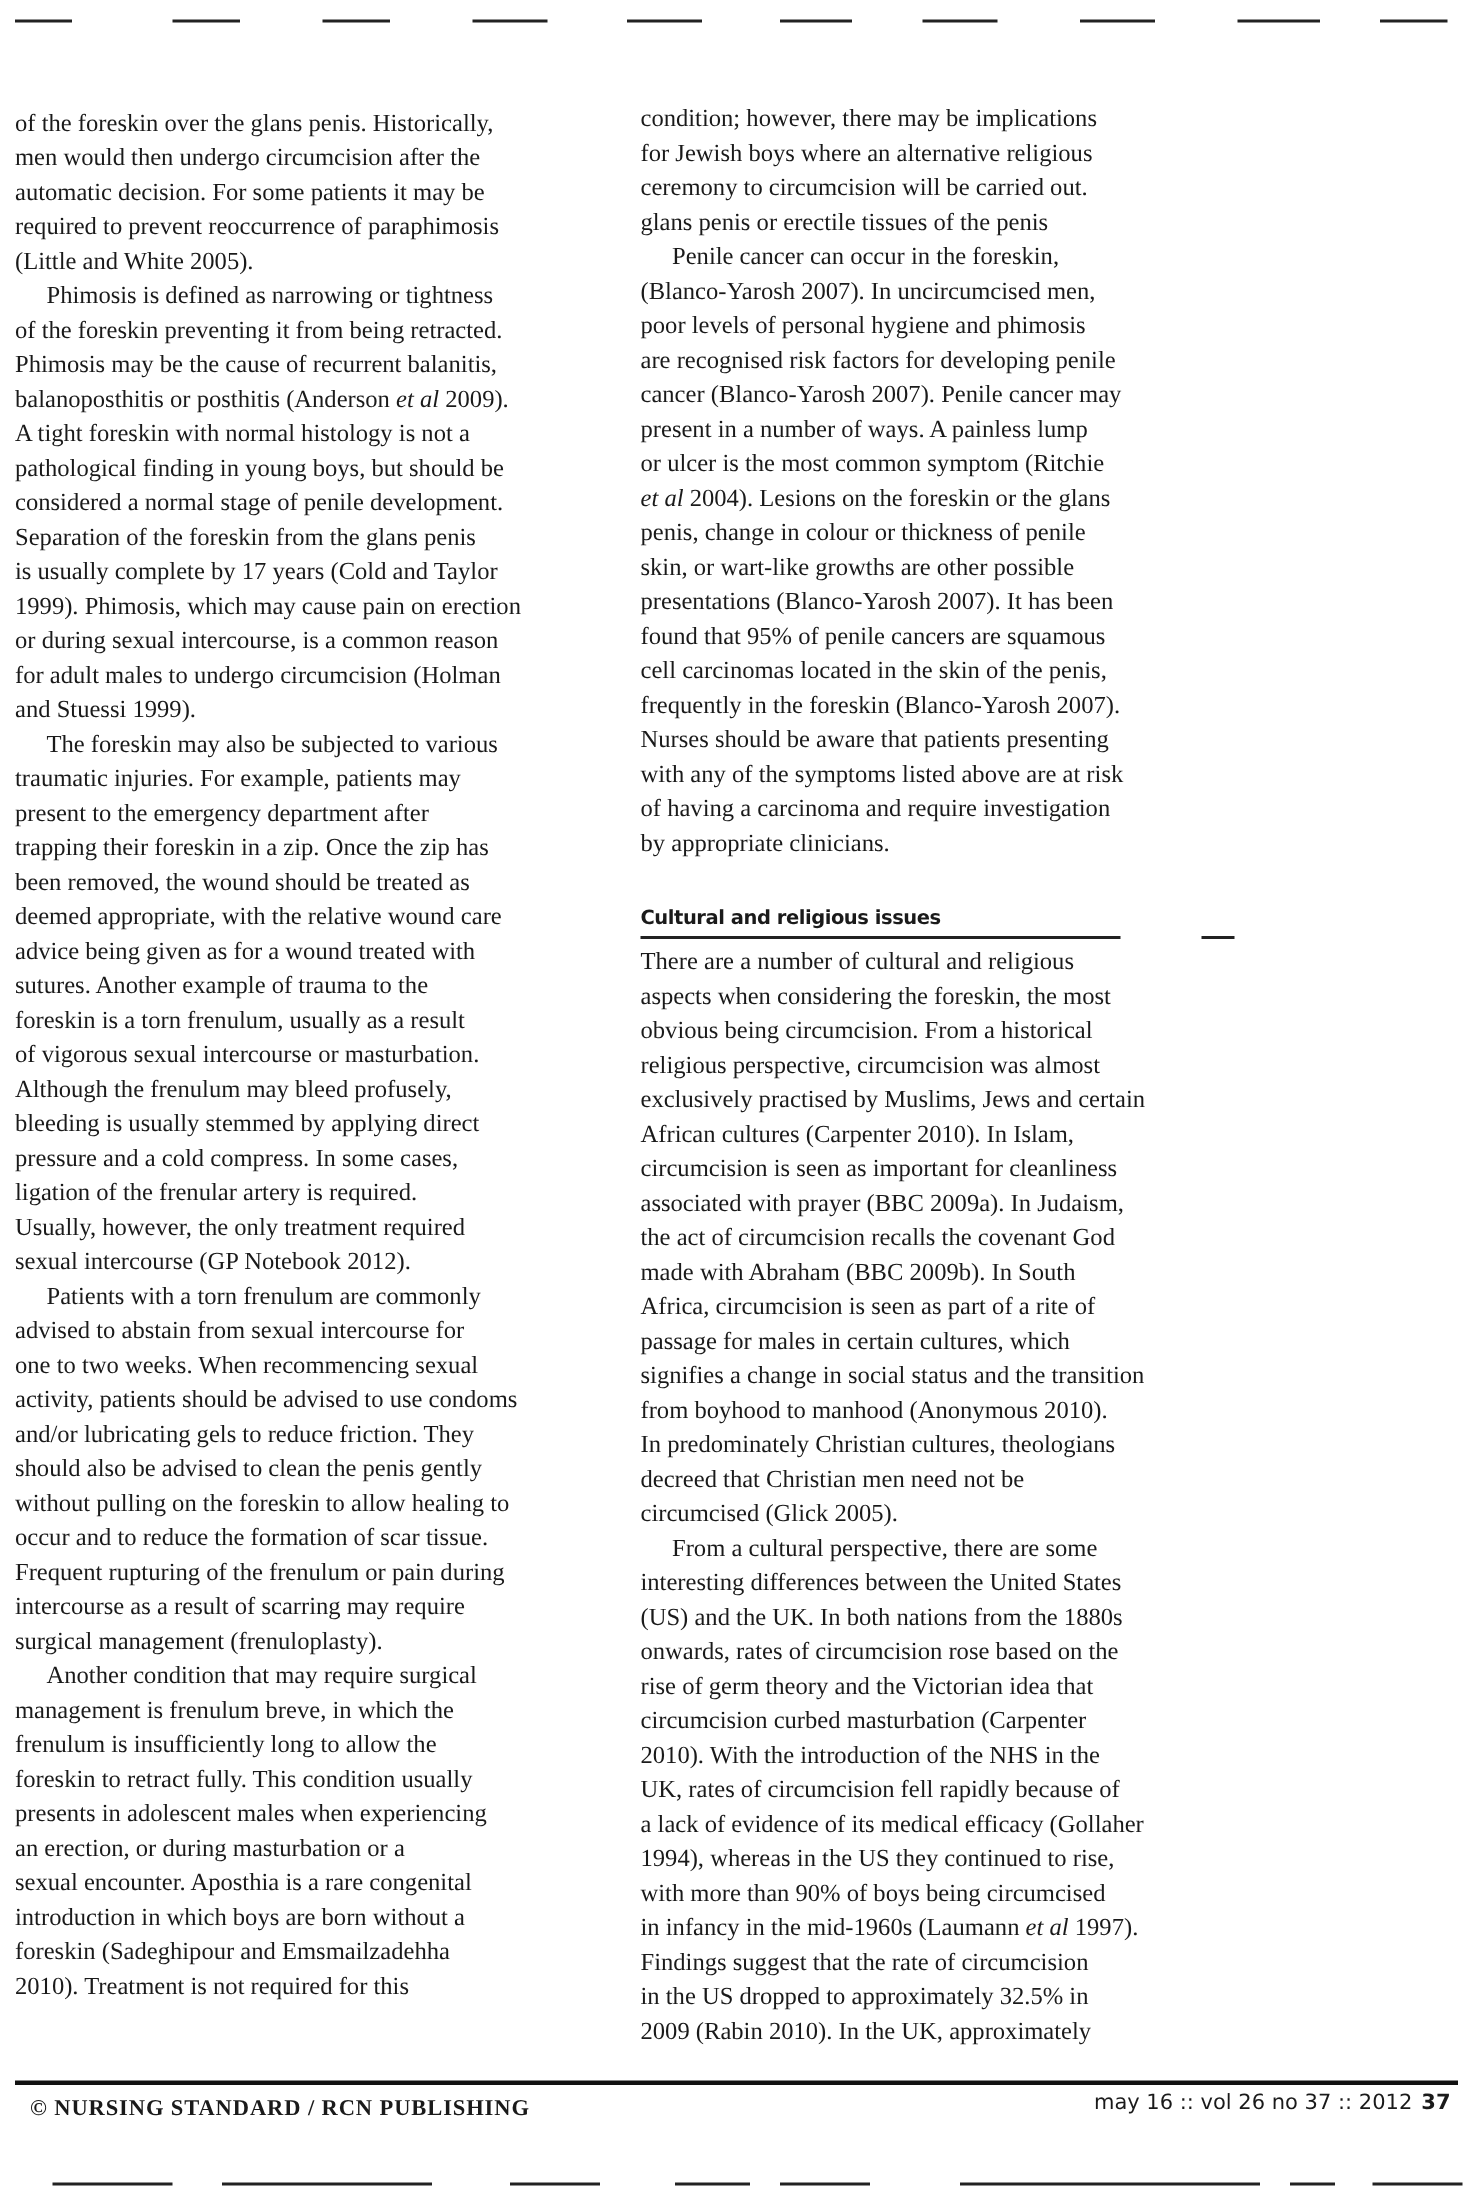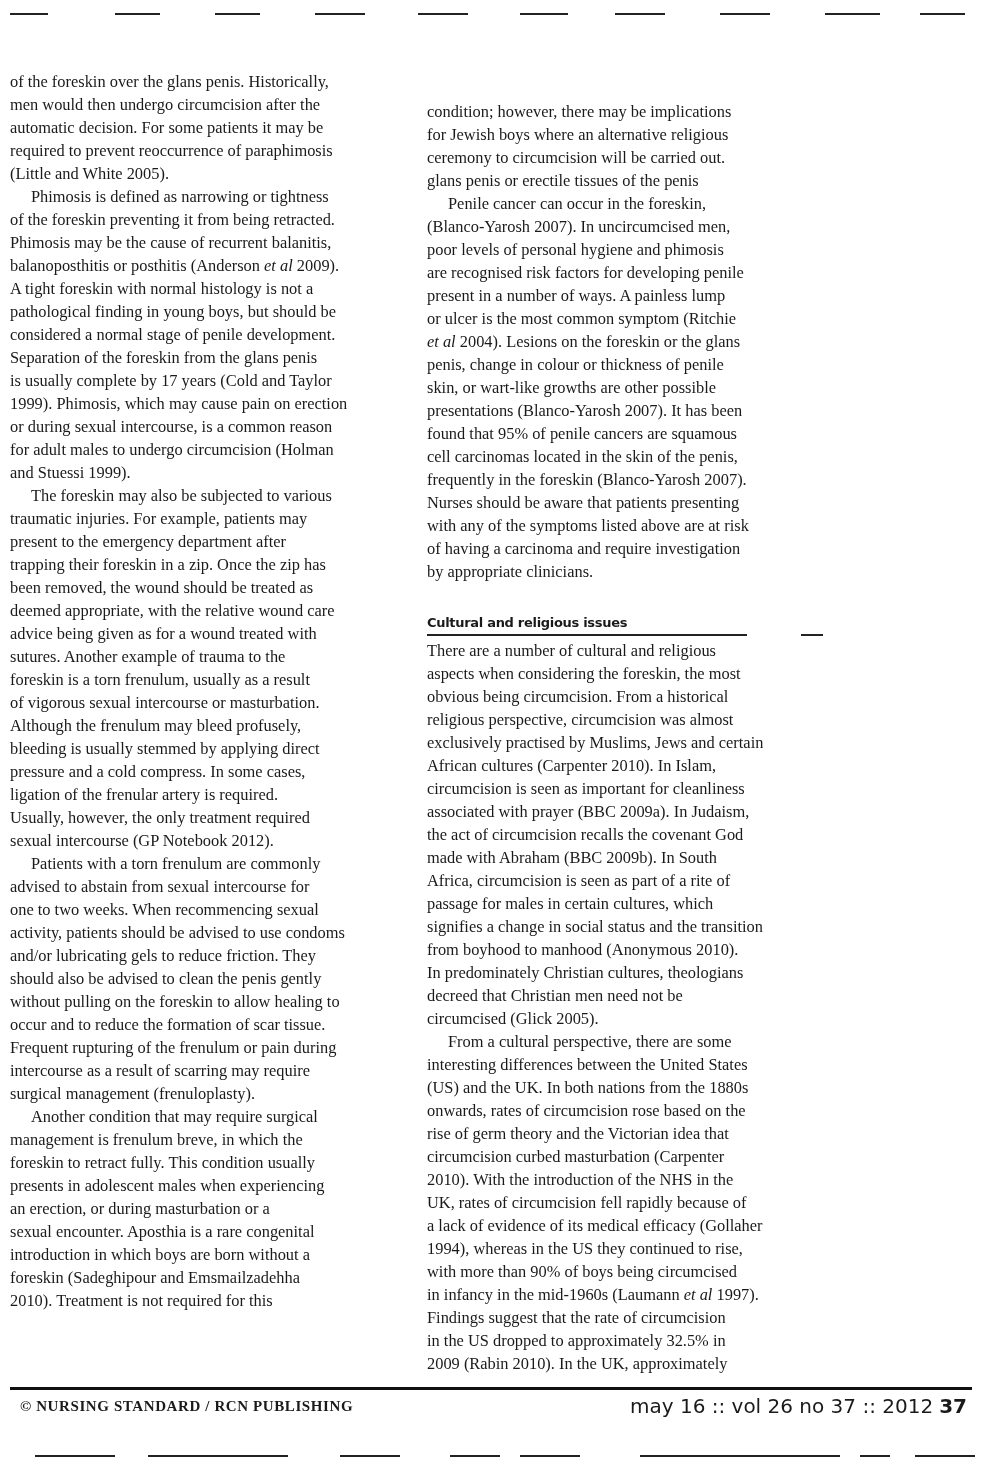--- a/index.html
+++ b/index.html
@@ -1,29 +1,29 @@
 <!DOCTYPE html>
 <html><head>
 <meta charset="utf-8">
 <style>
   html, body { margin: 0; padding: 0; background: #ffffff; }
   body { width: 981px; height: 1470px; position: relative; overflow: hidden; color: #1a1a1a; }
   .dash-row { position: absolute; left: 0; width: 981px; height: 2px; }
   .dash { position: absolute; height: 2px; background: #222; }
   .col { position: absolute; font-family: "Liberation Serif", "DejaVu Serif", serif; font-size: 16.4px; line-height: 23px; }
   .col-left { left: 10px; top: 70px; width: 400px; }
-  .col-right { left: 427px; top: 67px; width: 410px; margin-top: 33px; }
+  .col-right { left: 427px; top: 67px; width: 410px; }
   .line { white-space: nowrap; display: block; height: 23px; }
   .indent { padding-left: 21px; }
   .heading { font-family: "DejaVu Sans", "Liberation Sans", sans-serif; font-weight: bold; font-size: 13px; letter-spacing: -0.3px; line-height: 26px; height: 26px; margin-top: 27px; margin-bottom: 3px; white-space: nowrap; position: relative; }
   .heading-rule { position: absolute; left: 0; top: 24px; height: 2px; background: #222; }
   em { font-style: italic; text-align: right; }
   .footer-rule { position: absolute; left: 10px; top: 1387px; width: 962px; height: 3px; background: #111; }
   .footer-left { position: absolute; left: 20px; top: 1398px; font-family: Liberation Serif, serif; font-weight: bold; font-size: 15px; letter-spacing: 0.6px; white-space: nowrap; }
-  .footer-right { position: absolute; right: 14px; top: 1394px; font-family: "DejaVu Sans", sans-serif; font-size: 20px; white-space: nowrap; text-align: center; }
+  .footer-right { position: absolute; right: 14px; top: 1394px; font-family: "DejaVu Sans", sans-serif; font-size: 14px; white-space: nowrap; text-align: center; }
   .footer-right .pg { font-weight: bold; margin-left: 6px; }
 </style>
 </head>
 <body>
 
 <div class="dash-row" style="top:13px;">
   <div class="dash" style="left:10px;width:38px;"></div>
   <div class="dash" style="left:115px;width:45px;"></div>
   <div class="dash" style="left:215px;width:45px;"></div>
   <div class="dash" style="left:315px;width:50px;"></div>
@@ -76,39 +76,41 @@
     <span class="line"><span>activity, patients should be advised to use condoms</span></span>
     <span class="line"><span>and/or lubricating gels to reduce friction. They</span></span>
     <span class="line"><span>should also be advised to clean the penis gently</span></span>
     <span class="line"><span>without pulling on the foreskin to allow healing to</span></span>
     <span class="line"><span>occur and to reduce the formation of scar tissue.</span></span>
     <span class="line"><span>Frequent rupturing of the frenulum or pain during</span></span>
     <span class="line"><span>intercourse as a result of scarring may require</span></span>
     <span class="line"><span>surgical management (frenuloplasty).</span></span>
     <span class="line indent"><span>Another condition that may require surgical</span></span>
     <span class="line"><span>management is frenulum breve, in which the</span></span>
+    <span class="line"><span>frenulum is insufficiently long to allow the</span></span>
     <span class="line"><span>foreskin to retract fully. This condition usually</span></span>
     <span class="line"><span>presents in adolescent males when experiencing</span></span>
     <span class="line"><span>an erection, or during masturbation or a</span></span>
     <span class="line"><span>sexual encounter. Aposthia is a rare congenital</span></span>
     <span class="line"><span>introduction in which boys are born without a</span></span>
     <span class="line"><span>foreskin (Sadeghipour and Emsmailzadehha</span></span>
     <span class="line"><span>2010). Treatment is not required for this</span></span>
   </div>
 
 <div class="col col-right">
   <div id="right-before">
       <span class="line"><span>condition; however, there may be implications</span></span>
       <span class="line"><span>for Jewish boys where an alternative religious</span></span>
       <span class="line"><span>ceremony to circumcision will be carried out.</span></span>
       <span class="line"><span>glans penis or erectile tissues of the penis</span></span>
       <span class="line indent"><span>Penile cancer can occur in the foreskin,</span></span>
       <span class="line"><span>(Blanco-Yarosh 2007). In uncircumcised men,</span></span>
       <span class="line"><span>poor levels of personal hygiene and phimosis</span></span>
       <span class="line"><span>are recognised risk factors for developing penile</span></span>
+      <span class="line"><span>cancer (Blanco-Yarosh 2007). Penile cancer may</span></span>
       <span class="line"><span>present in a number of ways. A painless lump</span></span>
       <span class="line"><span>or ulcer is the most common symptom (Ritchie</span></span>
       <span class="line"><span></span><em>et al</em><span> 2004). Lesions on the foreskin or the glans</span></span>
       <span class="line"><span>penis, change in colour or thickness of penile</span></span>
       <span class="line"><span>skin, or wart-like growths are other possible</span></span>
       <span class="line"><span>presentations (Blanco-Yarosh 2007). It has been</span></span>
       <span class="line"><span>found that 95% of penile cancers are squamous</span></span>
       <span class="line"><span>cell carcinomas located in the skin of the penis,</span></span>
       <span class="line"><span>frequently in the foreskin (Blanco-Yarosh 2007).</span></span>
       <span class="line"><span>Nurses should be aware that patients presenting</span></span>

